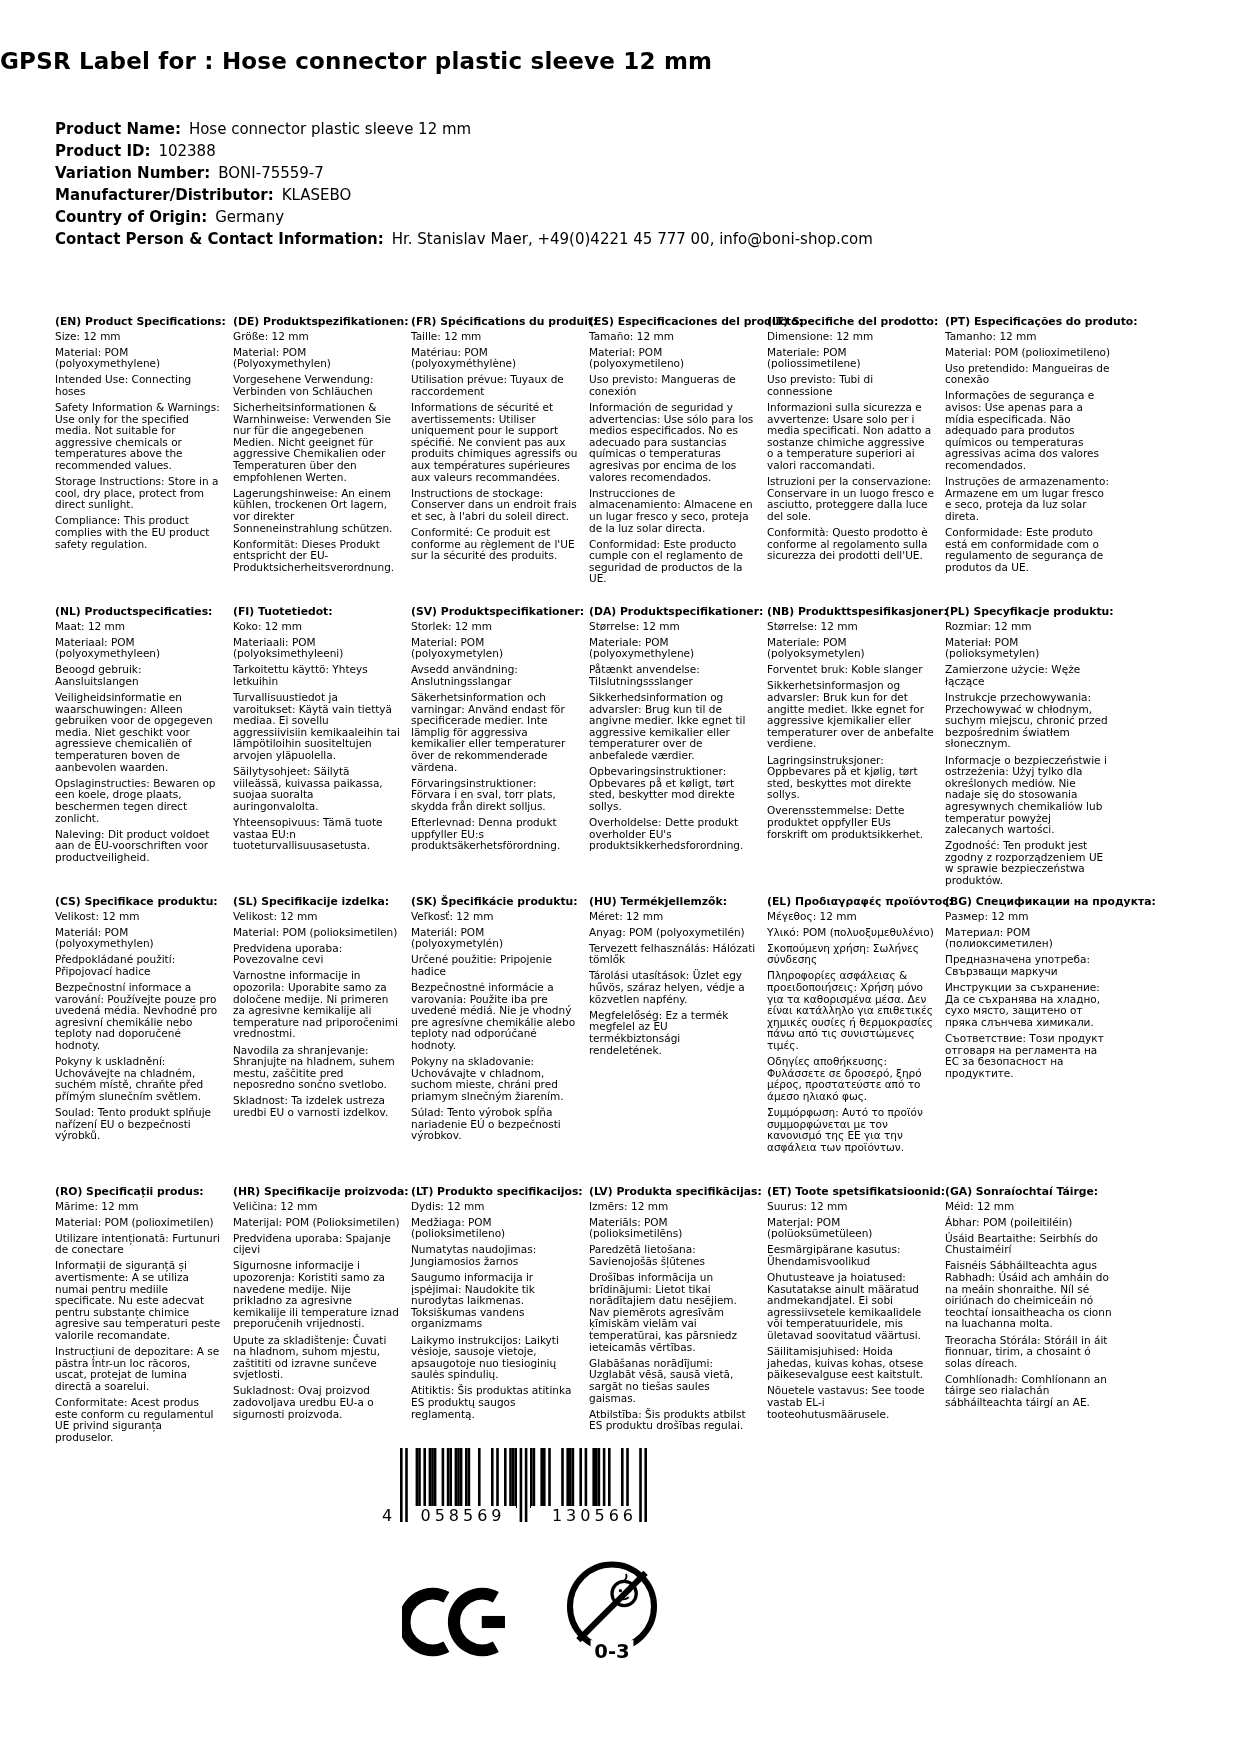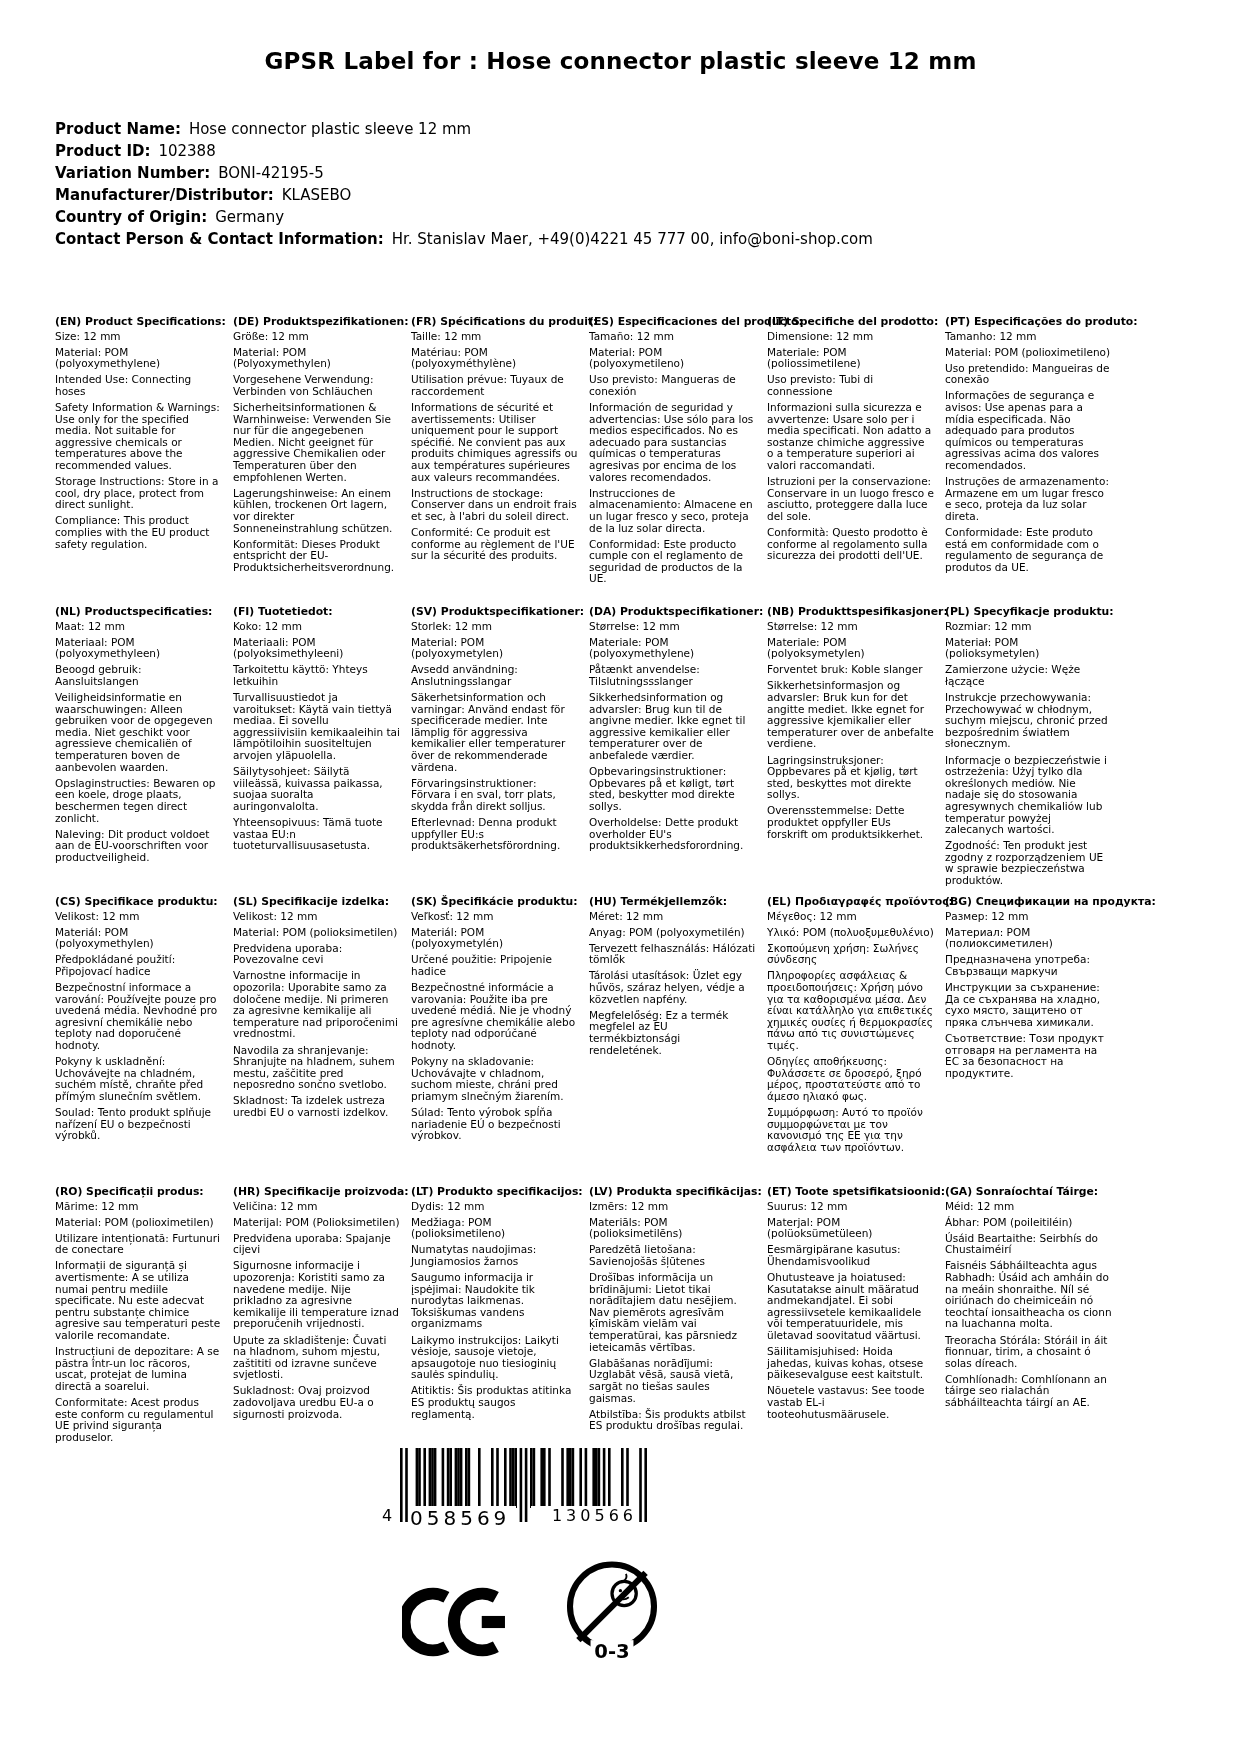--- a/index.html
+++ b/index.html
@@ -1,47 +1,47 @@
 <!DOCTYPE html>
 <html><head>
 <meta charset="utf-8">
 <style>
   html,body{margin:0;padding:0;background:#888;}
   .page{position:relative;width:1241px;height:1754px;background:#ffffff;margin:0 auto;
         font-family:"DejaVu Sans",sans-serif;color:#000;overflow:hidden;}
-  .title{position:absolute;top:48px;left:0;width:100%;text-align:center;
+  .title{position:absolute;top:48px;left:0;width:100%;
          font-size:23px;font-weight:bold;letter-spacing:.2px;}
   .meta{position:absolute;left:55px;top:118px;font-size:15px;line-height:22px;}
   .meta-row{white-space:nowrap;}
   .meta-label{font-weight:bold;margin-right:8px;}
   .spec-grid{position:absolute;left:55px;top:300px;width:1060px;display:grid;
              grid-template-columns:repeat(6,167px);column-gap:11px;grid-auto-rows:290px;}
   .block{font-size:10.5px;line-height:11.6px;margin-top:16px;}
   .bh{font-weight:bold;margin:0 0 3px 0;white-space:nowrap;font-size:10.8px;}
   .bp{margin:0 0 4.5px 0;}
   .barcode{position:absolute;left:400px;top:1448px;width:247px;height:96px;}
   .bc-first{position:absolute;left:-18px;top:58px;font-size:16px;}
-  .bc-g1{position:absolute;left:10px;top:58px;width:106px;
-         background:#fff;font-size:20px;letter-spacing:4px;}
+  .bc-g1{position:absolute;left:10px;top:58px;width:106px;text-align:center;
+         background:#fff;font-size:16px;letter-spacing:4px;}
   .bc-g2{position:absolute;left:131px;top:58px;width:106px;text-align:right;
          background:#fff;font-size:16px;letter-spacing:4px;}
   .ce{position:absolute;left:402px;top:1586px;}
   .age{position:absolute;left:556px;top:1556px;}
 </style>
 </head>
 <body>
 
 <div class="page">
 
   <div class="title">GPSR Label for : Hose connector plastic sleeve 12 mm</div>
 
   <div class="meta">
       <div class="meta-row"><span class="meta-label">Product Name:</span><span class="meta-value">Hose connector plastic sleeve 12 mm</span></div>
       <div class="meta-row"><span class="meta-label">Product ID:</span><span class="meta-value">102388</span></div>
-      <div class="meta-row"><span class="meta-label">Variation Number:</span><span class="meta-value">BONI-42195-5</span></div>
+      <div class="meta-row"><span class="meta-label">Variation Number:</span><span class="meta-value">BONI-75559-7</span></div>
       <div class="meta-row"><span class="meta-label">Manufacturer/Distributor:</span><span class="meta-value">KLASEBO</span></div>
       <div class="meta-row"><span class="meta-label">Country of Origin:</span><span class="meta-value">Germany</span></div>
       <div class="meta-row"><span class="meta-label">Contact Person &amp; Contact Information:</span><span class="meta-value">Hr. Stanislav Maer, +49(0)4221 45 777 00, info@boni-shop.com</span></div>
     </div>
 
   <div class="spec-grid">
       <div class="block">
         <div class="bh">(EN) Product Specifications:</div>
         <p class="bp">Size: 12 mm</p>
         <p class="bp">Material: POM (polyoxymethylene)</p>

